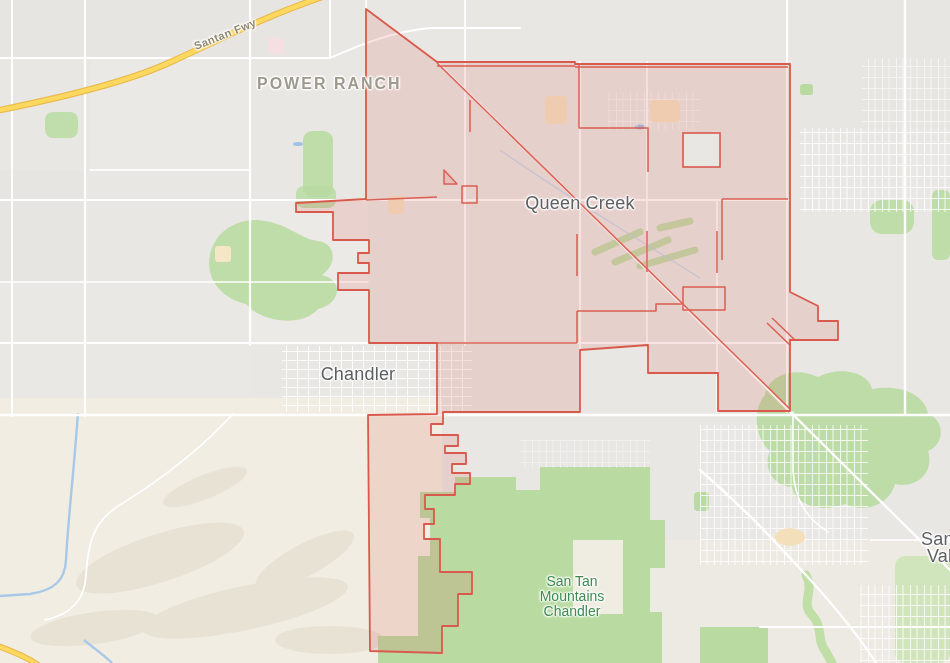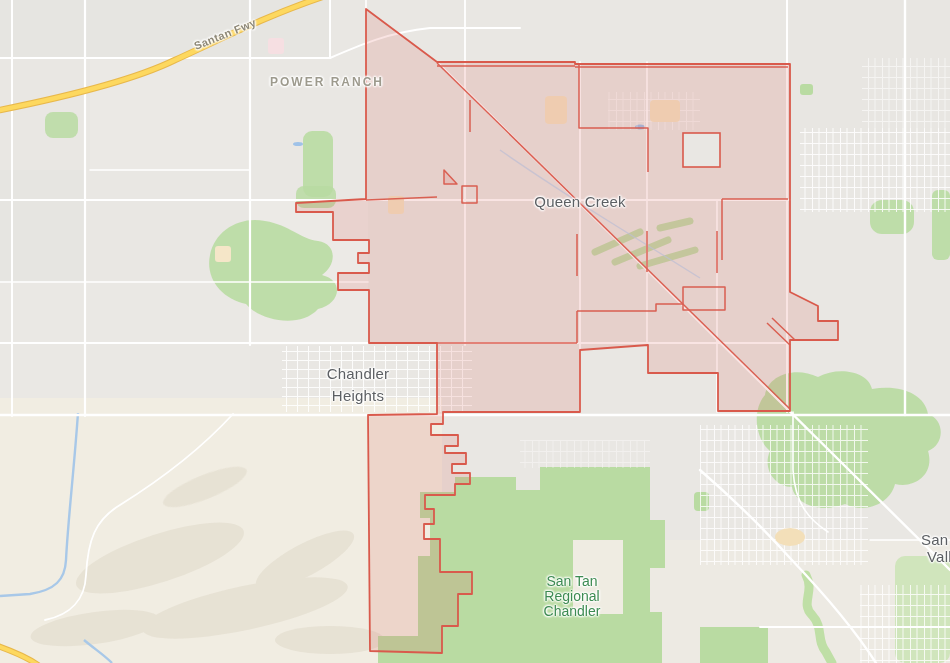--- a/index.html
+++ b/index.html
@@ -1,22 +1,22 @@
 <!DOCTYPE html>
 <html><head>
 <meta charset="utf-8">
 <style>
   html,body{margin:0;padding:0;background:#fff;}
   #map{position:relative;width:950px;height:663px;overflow:hidden;
        font-family:"Liberation Sans",sans-serif;background:#e9e7e3;}
   #map svg{position:absolute;left:0;top:0;}
   .lbl{position:absolute;text-shadow:0 1px 2px #fff,0 -1px 2px #fff,1px 0 2px #fff,-1px 0 2px #fff,0 0 3px #fff;
        white-space:nowrap;pointer-events:none;}
-  .lbl-city{font-size:15px;color:#5c5f63;letter-spacing:.2px;}
-  .lbl-hood{font-size:12px;color:#9d9a8d;font-weight:700;letter-spacing:2px;}
+  .lbl-city{font-size:18px;color:#5c5f63;letter-spacing:.2px;}
+  .lbl-hood{font-size:16px;color:#9d9a8d;font-weight:700;letter-spacing:2px;}
   .lbl-park{font-size:14px;color:#3d8b52;line-height:15px;text-align:center;}
   .lbl-hwy{font-size:11px;color:#8e8877;font-weight:700;transform:rotate(-22deg);letter-spacing:.5px;}
   .center{text-align:center;}
 </style>
 </head>
 <body>
 
 <div id="map">
   <svg width="950" height="663" viewBox="0 0 950 663">
     <defs>
@@ -169,26 +169,25 @@
   </svg>
 
   <div class="lbl lbl-hwy" style="left:192px;top:28px;">Santan Fwy</div>
 
   <div class="lbl lbl-hood center" style="left:257px;top:75px;width:140px;">POWER RANCH</div>
 
   <div class="lbl lbl-city center" style="left:505px;top:193px;width:150px;">Queen Creek</div>
 
   <div class="lbl lbl-city center" style="left:283px;top:363px;width:150px;line-height:22px;">
     <div>Chandler</div>
-    <div>Heights</div>
   </div>
 
   <div class="lbl lbl-park" style="left:497px;top:574px;width:150px;">
     <div>San Tan</div>
-    <div>Regional</div>
+    <div>Mountains</div>
     <div>Chandler</div>
   </div>
 
   <div class="lbl lbl-city" style="left:921px;top:531px;line-height:17px;">
     <div>San Tan</div>
     <div style="margin-left:6px;">Valley</div>
   </div>
 </div>
 
 </body></html>

